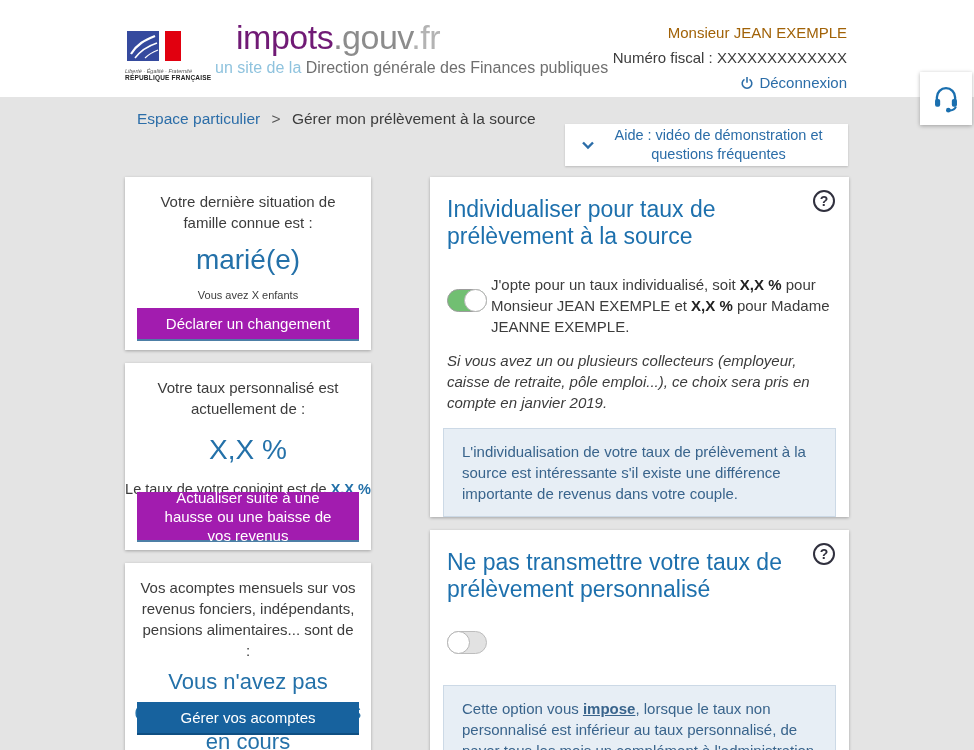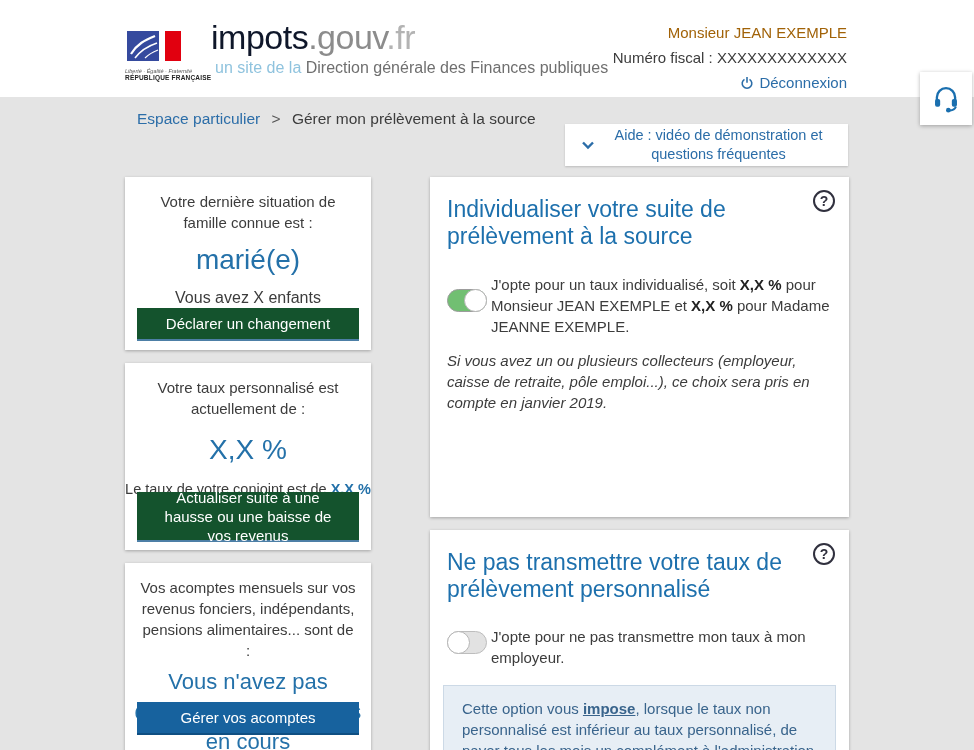--- a/index.html
+++ b/index.html
@@ -10,21 +10,21 @@
   }
 
   
   .header { position:absolute; top:0; left:0; width:974px; height:97px; background:#fff; z-index:2; }
   .logo-wrap { position:absolute; left:125px; top:18px; display:flex; align-items:flex-start; }
   .marianne { width:58px; margin-top:12px; text-align:center; }
   .marianne-motto { font-size:5.5px; font-style:italic; color:#555; margin-top:2px; white-space:nowrap; }
   .marianne-name { font-size:6.5px; font-weight:bold; color:#222; letter-spacing:.2px; white-space:nowrap; }
   .brand { margin-left:28px; }
   .brand-line { font-size:34px; letter-spacing:-0.5px; line-height:38px; }
-  .brand-impots { color:#0f172a; }
+  .brand-impots { color:#701a75;margin-left:25px; }
   .brand-gouv { color:#8c8c8c; }
   .brand-fr { color:#b3b3b3; }
   .brand-sub { font-size:16px; margin-top:3px; margin-left:4px; }
   .brand-sub-pre { color:#8fc3de; }
   .brand-sub-rest { color:#6f6f6f; }
 
   .user-block { position:absolute; right:127px; top:20px; text-align:right; font-size:15px; line-height:25px; color:#3c3c3c; }
   .user-name { color:#a16207; }
   .fiscal { color:#3c3c3c; }
   .logout { color:#2b6da8; text-decoration:none; display:inline-flex; align-items:center; gap:5px; cursor:pointer; }
@@ -50,27 +50,27 @@
 
   
   .card { position:absolute; background:#fff; box-shadow:0 1px 3px rgba(0,0,0,.28); z-index:3; }
   .lcard { left:125px; width:246px; text-align:center; }
   .rcard { left:430px; width:419px; }
 
   .lcard-intro { font-size:15px; line-height:21px; margin:14px 14px 0; color:#3c3c3c; }
   .lcard-big { color:#2471a9; }
   .big-28 { font-size:28px; line-height:34px; margin:10px 0 12px; }
   .big-22 { font-size:22px; line-height:30px; margin:6px 6px 0; }
-  .lcard-children { font-size:16px; }
+  .lcard-children { font-size:11px; }
   .spouse-line { font-size:14.5px; margin-top:14px; }
   .spouse-rate { color:#2471a9; font-weight:bold; }
 
   .btn { position:absolute; left:12px; right:12px; border:none; color:#fff; font-family:"Liberation Sans",sans-serif;
     font-size:15px; cursor:pointer; display:flex; align-items:center; justify-content:center; text-align:center; line-height:19px; }
-  .btn-steel { background:#14532d; border-bottom:2px solid #4d7fa6; }
+  .btn-steel { background:#a21caf; border-bottom:2px solid #4d7fa6; }
   .btn-dark { background:#17629e; border-bottom:2px solid #0f4f82; }
   .btn-1 { bottom:9px; height:33px; }
   .btn-2 { bottom:8px; height:50px; padding:4px 14px; }
   .btn-3 { top:139px; height:33px; }
 
   .rtitle { color:#1d70ad; font-size:23px; line-height:27px; margin:19px 70px 0 17px; }
   .qmark { position:absolute; top:13px; right:14px; width:22px; height:22px; border:2px solid #30303e; border-radius:50%;
     color:#30303e; font-size:14px; font-weight:bold; display:flex; align-items:center; justify-content:center; cursor:pointer; }
 
   .optrow { position:relative; margin:24px 13px 0 17px; padding-left:44px; font-size:15px; line-height:21px; min-height:44px; }
@@ -173,40 +173,40 @@
 </div>
 
 <div class="card lcard" style="top:563px; height:200px;">
   <div class="lcard-intro">Vos acomptes mensuels sur vos revenus fonciers, indépendants, pensions alimentaires... sont de :</div>
   <div class="lcard-big big-22">Vous n'avez pas d'acompte pour le mois en cours</div>
   <button class="btn btn-dark btn-3">Gérer vos acomptes</button>
 </div>
 
 <div class="card rcard" style="top:177px; height:340px;">
   <div class="qmark">?</div>
-  <h2 class="rtitle" style="font-weight:normal; width:360px;">Individualiser votre suite de prélèvement à la source</h2>
+  <h2 class="rtitle" style="font-weight:normal; width:360px;">Individualiser pour taux de prélèvement à la source</h2>
 
   <div class="optrow">
     <div class="toggle toggle-on">
         <div class="knob"></div>
       </div>
     <span>J'opte pour un taux individualisé, soit </span><span class="opt-bold">X,X %</span><span> pour Monsieur JEAN EXEMPLE et </span><span class="opt-bold">X,X %</span><span> pour Madame JEANNE EXEMPLE.</span>
   </div>
 
   <div class="note">Si vous avez un ou plusieurs collecteurs (employeur, caisse de retraite, pôle emploi...), ce choix sera pris en compte en janvier 2019.</div>
 
+  <div class="infobox">L'individualisation de votre taux de prélèvement à la source est intéressante s'il existe une différence importante de revenus dans votre couple.</div>
 </div>
 
 <div class="card rcard" style="top:530px; height:245px;">
   <div class="qmark">?</div>
   <h2 class="rtitle" style="font-weight:normal; width:380px;">Ne pas transmettre votre taux de prélèvement personnalisé</h2>
 
   <div class="optrow optrow-2">
     <div class="toggle toggle-off">
         <div class="knob"></div>
       </div>
-    <span>J'opte pour ne pas transmettre mon taux à mon employeur.</span>
   </div>
 
   <div class="infobox" style="min-height:95px;">
     <span>Cette option vous </span><span class="info-strong">impose</span><span>, lorsque le taux non personnalisé est inférieur au taux personnalisé, de payer tous les mois un complément à l'administration</span>
   </div>
 </div>
 
 </body></html>

